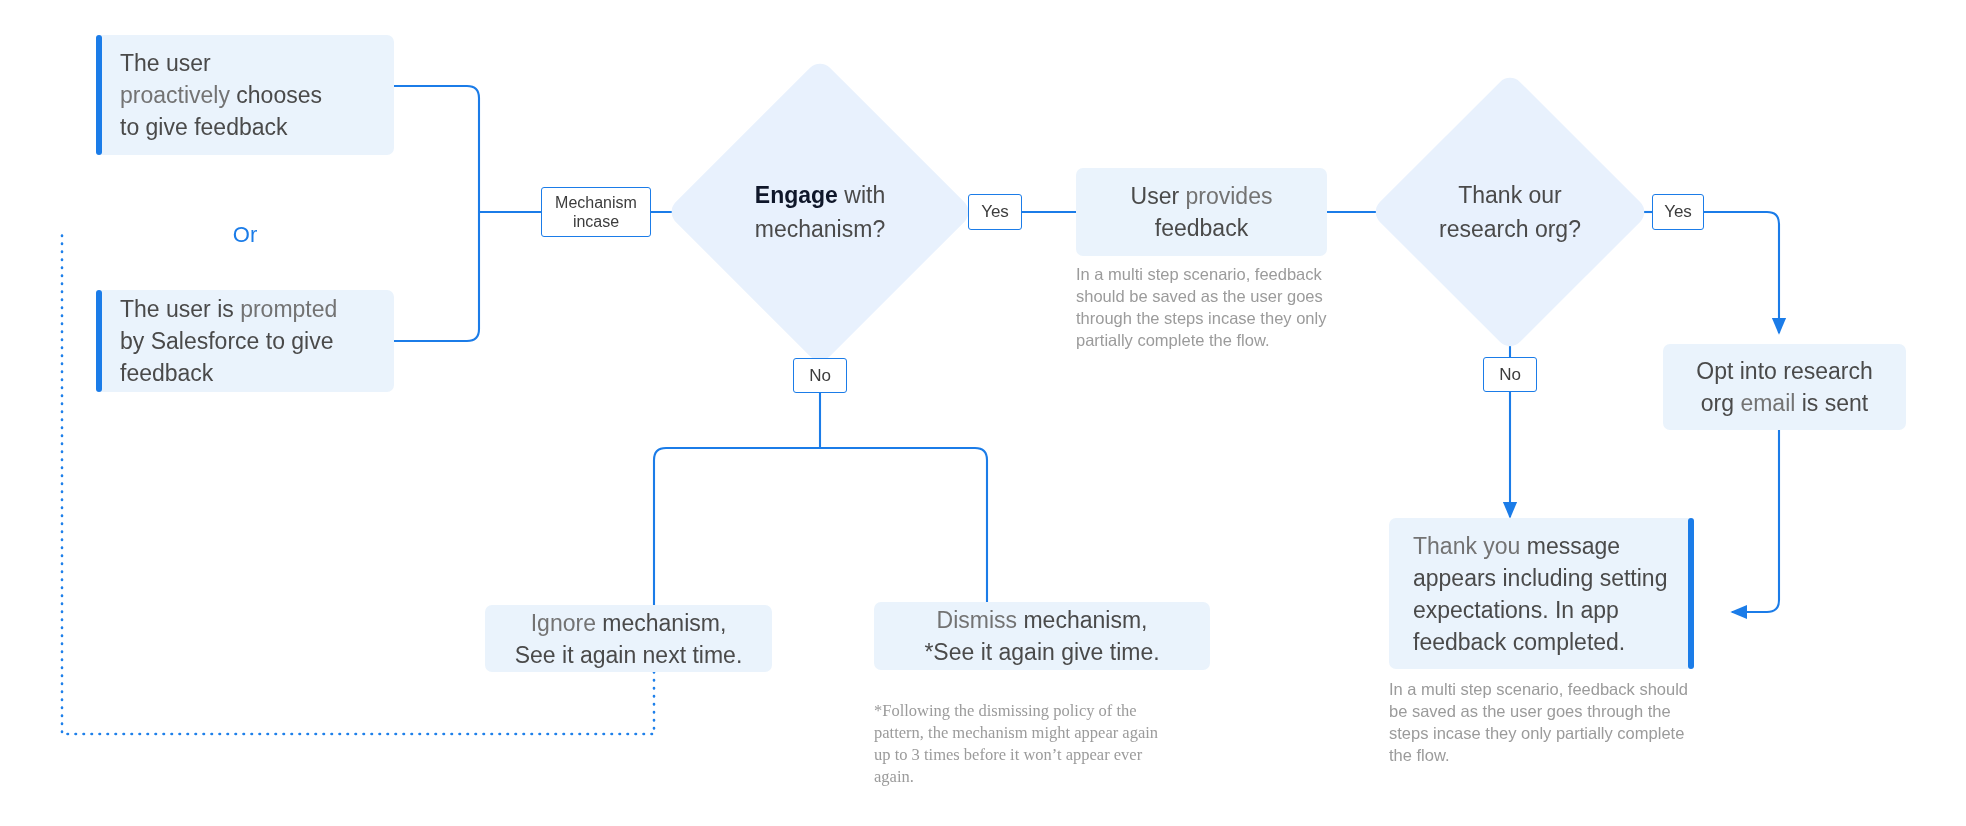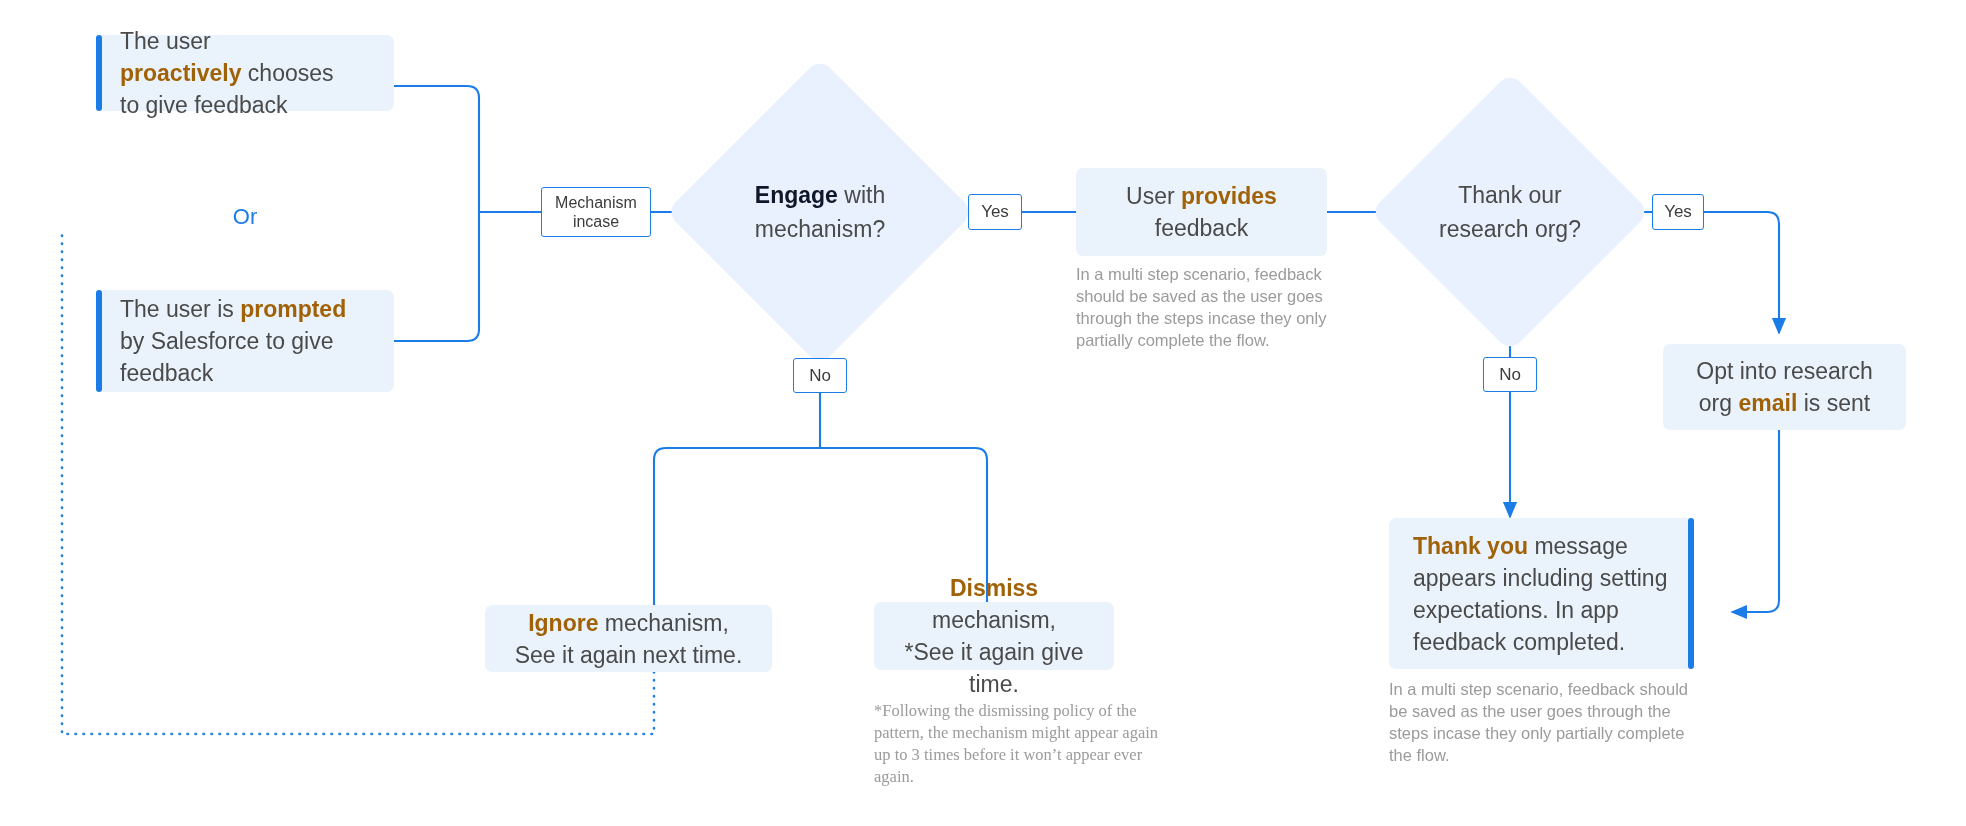--- a/index.html
+++ b/index.html
@@ -34,21 +34,21 @@
     background: #eaf3fc;
     border-radius: 7px;
     color: #4a4a4a;
     font-size: 23px;
     line-height: 32px;
     display: flex;
     align-items: center;
     overflow: visible;
   }
   .node .inner { width: 100%; }
-  .node b { font-weight: 700; color: #a16207; }
+  .node b { font-weight: 400; color: #737373; }
 
   .node.left-accent::before {
     content: "";
     position: absolute;
     left: 0; top: 0; bottom: 0;
     width: 6px;
     border-radius: 3px;
     background: #1b7ce8;
   }
   .node.right-accent::after {
@@ -170,29 +170,29 @@
       <path d="M820,448 L666,448 Q654,448 654,460 L654,605"></path>
 
       <path d="M820,448 L975,448 Q987,448 987,460 L987,602"></path>
     </g>
 
     <g fill="none" stroke="#1f80ea" stroke-width="2.6" stroke-linecap="round" stroke-dasharray="0.5 7.5">
       <path d="M654,672 L654,734 L62,734 L62,233"></path>
     </g>
   </svg>
 
-  <div class="node left-accent pad-left" style="left:96px; top:35px; width:298px; height:76px;">
+  <div class="node left-accent pad-left" style="left:96px; top:35px; width:298px; height:120px;">
     <div class="inner">
       <span>The user</span><br>
       <b>proactively</b><span> chooses</span><br>
       <span>to give feedback</span>
     </div>
   </div>
 
-  <div class="or-text" style="left:96px; top:204px; width:298px;">Or</div>
+  <div class="or-text" style="left:96px; top:222px; width:298px;">Or</div>
 
   <div class="node left-accent pad-left" style="left:96px; top:290px; width:298px; height:102px;">
     <div class="inner">
       <span>The user is </span><b>prompted</b><br>
       <span>by Salesforce to give</span><br>
       <span>feedback</span>
     </div>
   </div>
 
   <div class="pill two-line" style="left:541px; top:187px; width:110px; height:50px;">
@@ -253,21 +253,21 @@
 
   <div class="caption" style="left:1389px; top:678px; width:318px;">In a multi step scenario, feedback should be saved as the user goes through the steps incase they only partially complete the flow.</div>
 
   <div class="node centered" style="left:485px; top:605px; width:287px; height:67px;">
     <div class="inner">
       <b>Ignore</b><span> mechanism,</span><br>
       <span>See it again next time.</span>
     </div>
   </div>
 
-  <div class="node centered" style="left:874px; top:602px; width:240px; height:68px;">
+  <div class="node centered" style="left:874px; top:602px; width:336px; height:68px;">
     <div class="inner">
       <b>Dismiss</b><span> mechanism,</span><br>
       <span>*See it again give time.</span>
     </div>
   </div>
 
   <div class="caption" style="left:874px; top:700px; width:296px;font-family:Liberation Serif, serif;">*Following the dismissing policy of the pattern, the mechanism might appear again up to 3 times before it won’t appear ever again.</div>
 
 </div>
 

